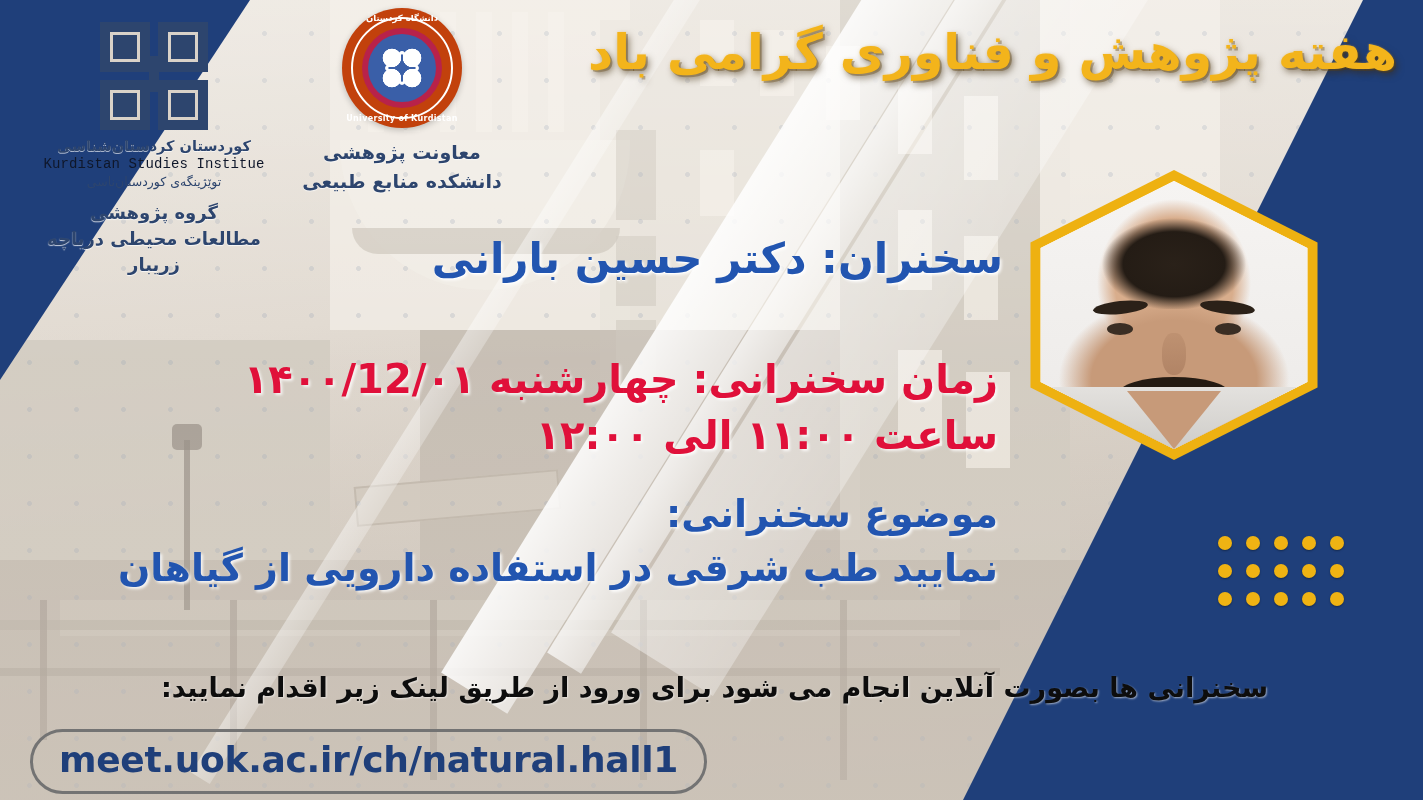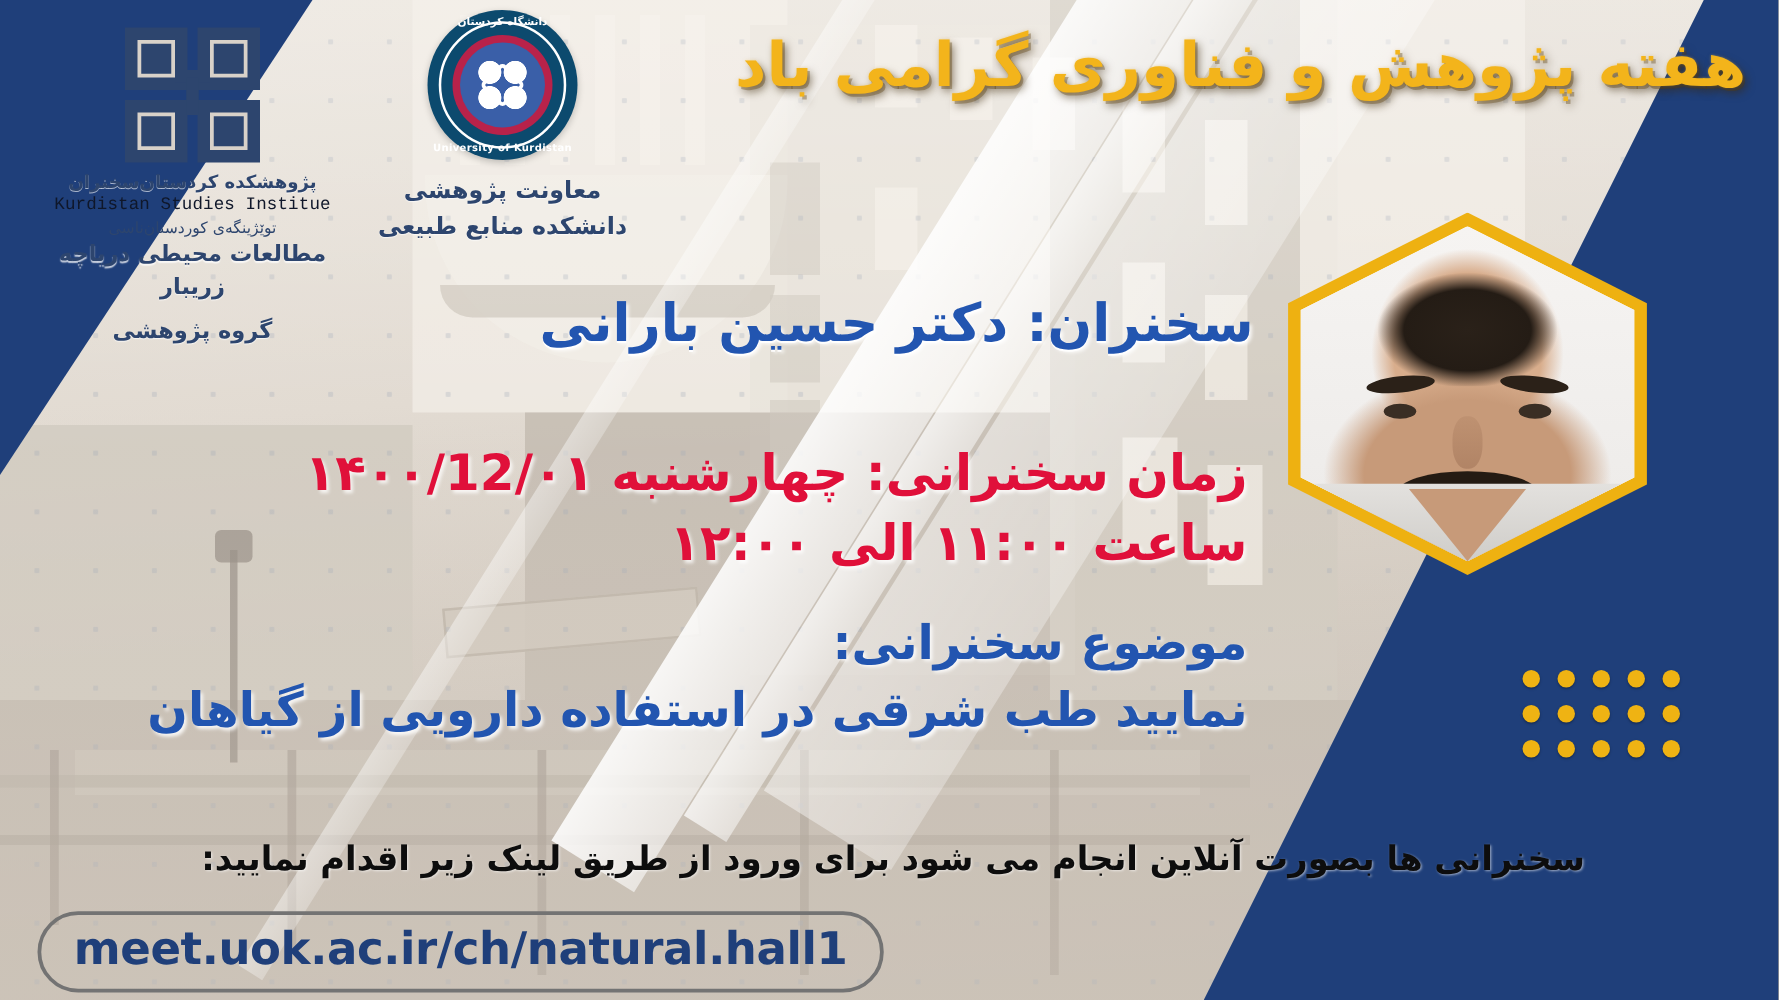--- a/index.html
+++ b/index.html
@@ -77,21 +77,21 @@
   }
   .ksi-group{
     margin-top:9px;font-size:18px;font-weight:700;color:#2d456e;line-height:1.45;
     text-shadow:0 1px 1px rgba(255,255,255,.75);
   }
 
   
   .seal-block{position:absolute;left:272px;top:8px;width:260px;text-align:center;direction:rtl;}
   .seal{
     width:120px;height:120px;border-radius:50%;margin:0 auto;
-    background:#0c4a6e;
+    background:#c2410c;
     position:relative;
     box-shadow:0 2px 6px rgba(0,0,0,.22);
     text-align:center;
   }
   .seal-inner-ring{
     position:absolute;inset:9px;border-radius:50%;border:2px solid #ffffff;
   }
   .seal-core{
     position:absolute;inset:20px;border-radius:50%;background:#b8224a;
   }
@@ -335,25 +335,25 @@
       <div class="ksi-hole" style="left:10px;top:10px;width:30px;height:30px;"></div>
       <div class="ksi-q" style="left:58px;top:0;width:50px;height:50px;"></div>
       <div class="ksi-hole" style="left:68px;top:10px;width:30px;height:30px;"></div>
       <div class="ksi-q" style="left:0;top:58px;width:50px;height:50px;"></div>
       <div class="ksi-hole" style="left:10px;top:68px;width:30px;height:30px;"></div>
       <div class="ksi-q" style="left:58px;top:58px;width:50px;height:50px;"></div>
       <div class="ksi-hole" style="left:68px;top:68px;width:30px;height:30px;"></div>
       <div class="ksi-q" style="left:40px;top:34px;width:28px;height:10px;"></div>
       <div class="ksi-q" style="left:49px;top:40px;width:10px;height:30px;"></div>
     </div>
-    <div class="ksi-name-fa">پژوهشکده کردستان‌سخنران</div>
+    <div class="ksi-name-fa">کوردستان کردستان‌شناسی</div>
     <div class="ksi-name-en">Kurdistan Studies Institue</div>
     <div class="ksi-name-ku">توێژینگەی کوردستان‌ناسی</div>
+    <div class="ksi-group">گروه پژوهشی</div>
     <div class="ksi-group" style="margin-top:0">مطالعات محیطی دریاچه زریبار</div>
-    <div class="ksi-group">گروه پژوهشی</div>
   </div>
 
   <div class="seal-block">
     <div class="seal">
       <div class="seal-txt top">دانشگاه کردستان</div>
       <div class="seal-txt bot">University of Kurdistan</div>
       <div class="seal-inner-ring"></div>
       <div class="seal-core"></div>
       <div class="seal-emblem"></div>
     </div>

